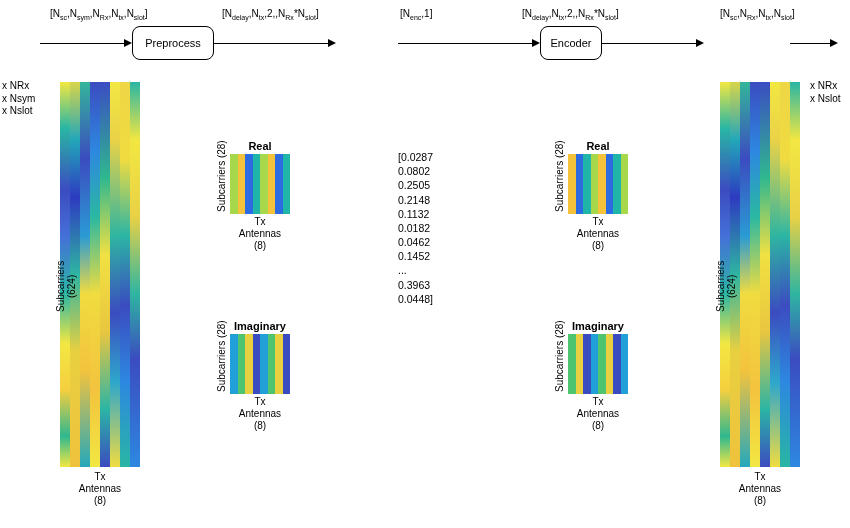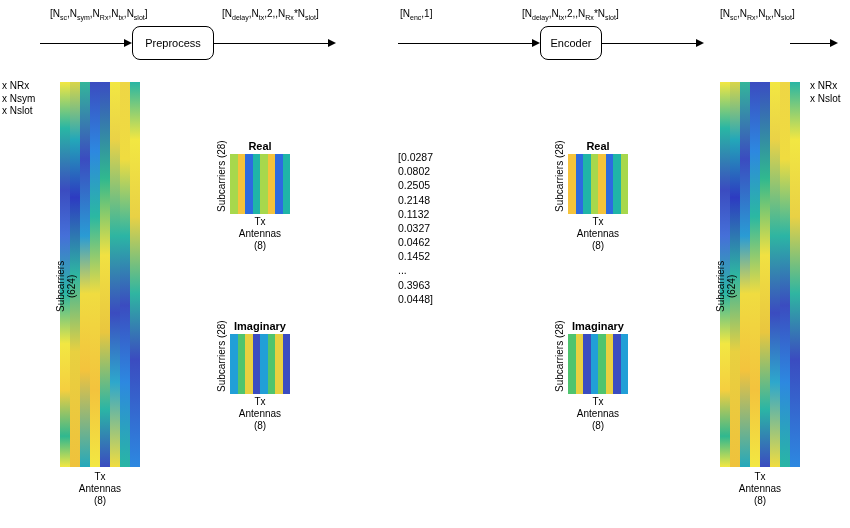--- a/index.html
+++ b/index.html
@@ -446,19 +446,19 @@
   </div>
   <div class="sm-xlab"><span>Tx<br>Antennas</span><br><span>(8)</span></div>
 </div>
 
 <div class="encvec" style="left:398px; top:150px;">
   <div>[0.0287</div>
   <div>0.0802</div>
   <div>0.2505</div>
   <div>0.2148</div>
   <div>0.1132</div>
-  <div>0.0327</div>
+  <div>0.0182</div>
   <div>0.0462</div>
   <div>0.1452</div>
   <div>...</div>
   <div>0.3963</div>
   <div>0.0448]</div>
 </div>
 
 </body></html>

